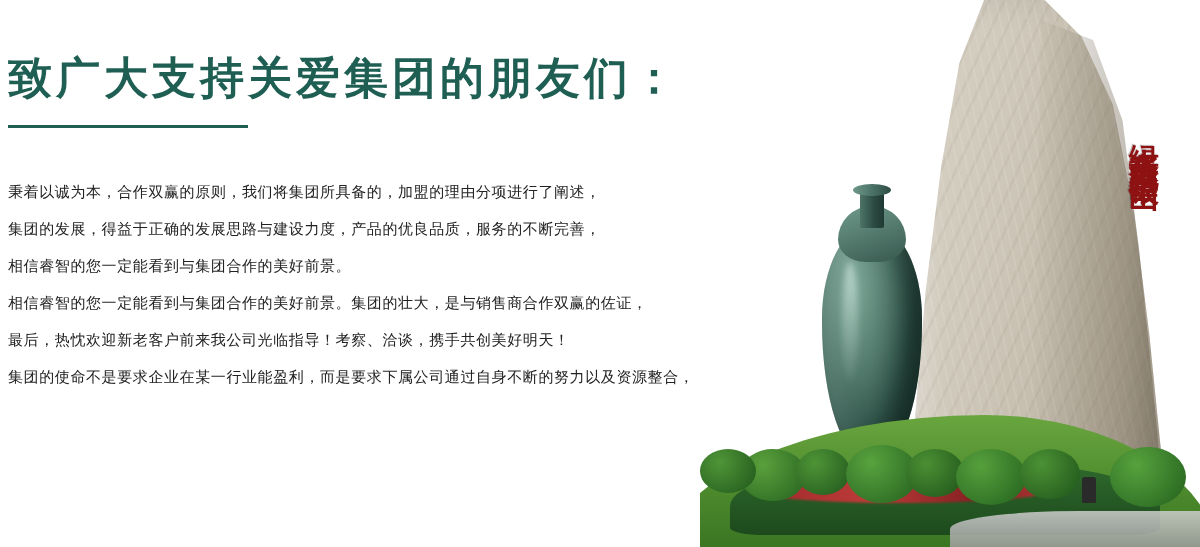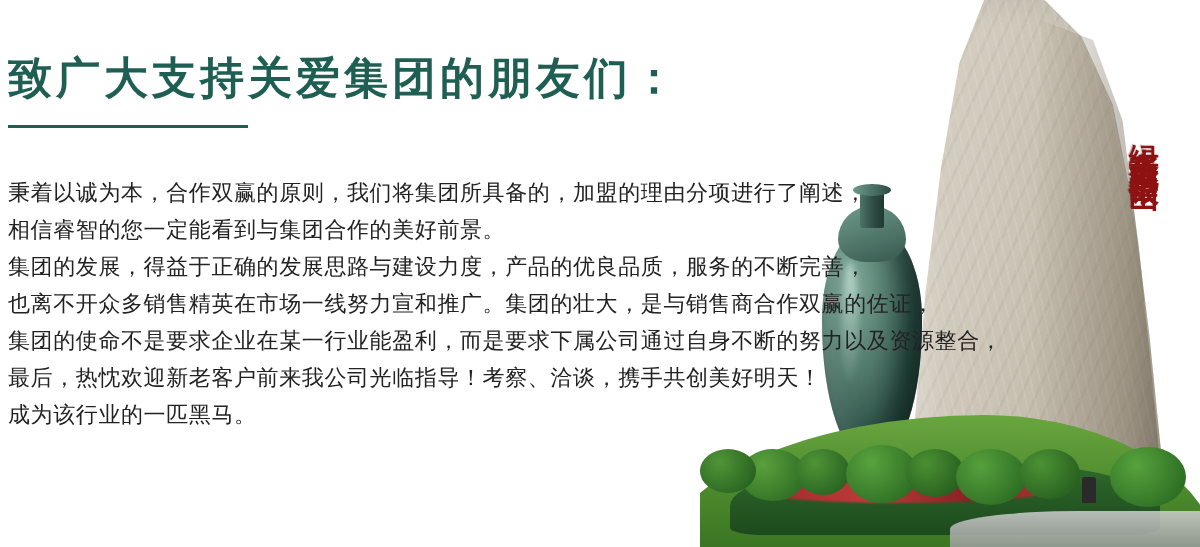--- a/index.html
+++ b/index.html
@@ -206,21 +206,21 @@
   }
   .rule {
     margin-top: 20px;
     width: 240px;
     height: 3px;
     background: #1f5f53;
   }
   .body {
     margin-top: 46px;
     color: #222222;
-    font-size: 22px;
+    font-size: 15px;
     line-height: 37px;
     letter-spacing: .6px;
   }
   .body p { white-space: nowrap; }
 </style>
 </head>
 <body>
 
 <div id="page">
 
@@ -256,22 +256,21 @@
     <div class="bush" style="left:410px;bottom:40px;width:76px;height:60px;background:radial-gradient(circle at 35% 30%,#57a23d,#22601d);"></div>
     <div class="bush" style="left:0px;bottom:54px;width:56px;height:44px;background:radial-gradient(circle at 35% 30%,#4f9537,#1f571b);"></div>
   </div>
 
   <div class="content">
     <h1 class="headline">致广大支持关爱集团的朋友们：</h1>
     <div class="rule"></div>
 
     <div class="body">
       <p>秉着以诚为本，合作双赢的原则，我们将集团所具备的，加盟的理由分项进行了阐述，</p>
+      <p>集团的发展，得益于正确的发展思路与建设力度，产品的优良品质，服务的不断完善，</p>
       <p>相信睿智的您一定能看到与集团合作的美好前景。</p>
-      <p>集团的发展，得益于正确的发展思路与建设力度，产品的优良品质，服务的不断完善，</p>
-      <p>也离不开众多销售精英在市场一线努力宣和推广。集团的壮大，是与销售商合作双赢的佐证，</p>
+      <p>相信睿智的您一定能看到与集团合作的美好前景。集团的壮大，是与销售商合作双赢的佐证，</p>
+      <p>最后，热忱欢迎新老客户前来我公司光临指导！考察、洽谈，携手共创美好明天！</p>
       <p>集团的使命不是要求企业在某一行业能盈利，而是要求下属公司通过自身不断的努力以及资源整合，</p>
-      <p>最后，热忱欢迎新老客户前来我公司光临指导！考察、洽谈，携手共创美好明天！</p>
-      <p>成为该行业的一匹黑马。</p>
     </div>
   </div>
 
 </div>
 
 </body></html>

